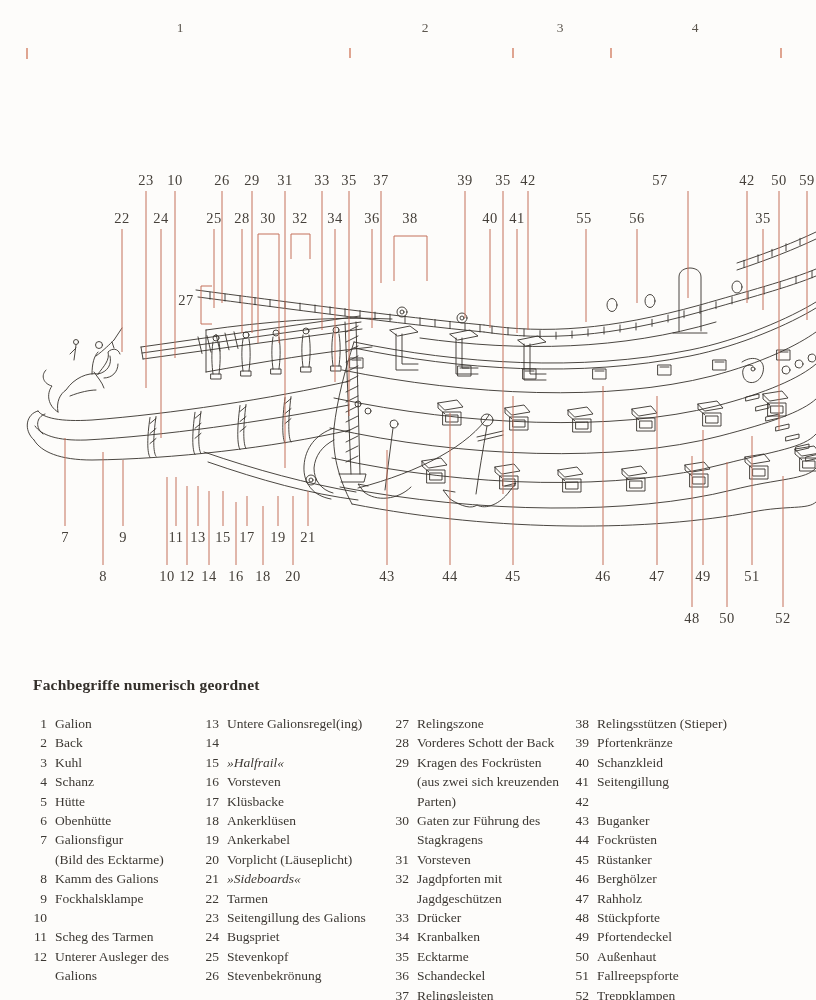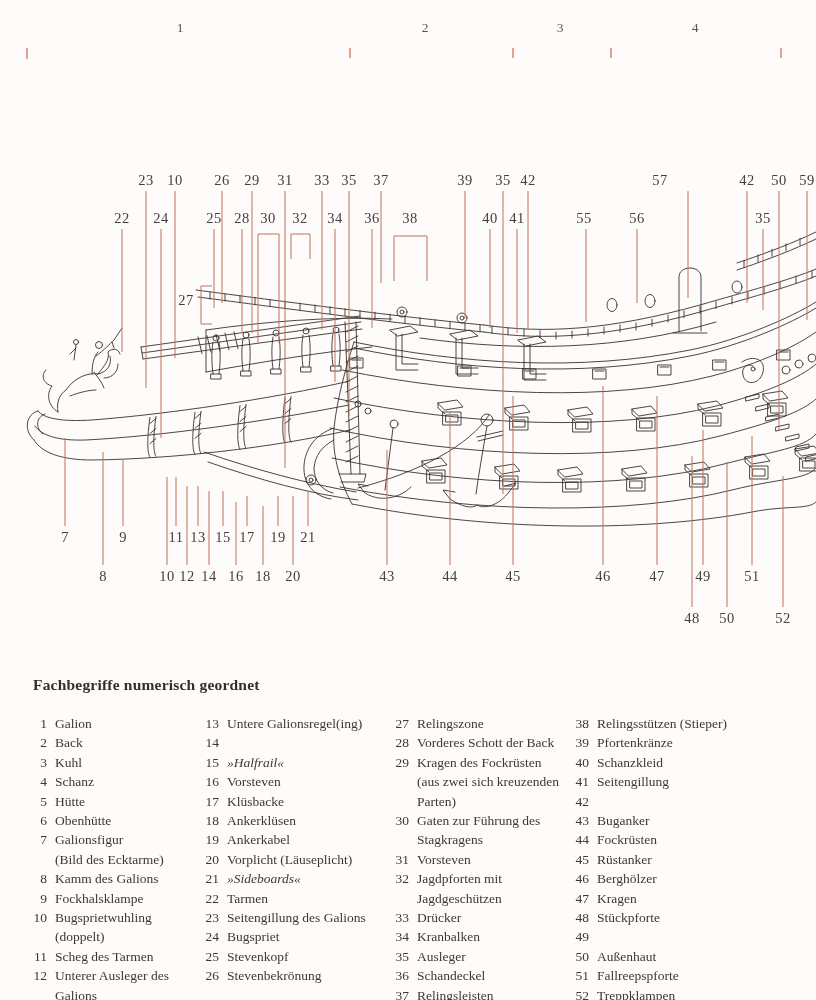--- a/index.html
+++ b/index.html
@@ -433,24 +433,20 @@
         </span>
       </div>
       <div class="item">
         <span class="num">9</span>
         <span class="txt">
           <div>Fockhalsklampe</div>
         </span>
       </div>
       <div class="item">
         <span class="num">10</span>
-        <span class="txt">
-          <div>Bugsprietwuhling</div>
-          <div>(doppelt)</div>
-        </span>
       </div>
       <div class="item">
         <span class="num">11</span>
         <span class="txt">
           <div>Scheg des Tarmen</div>
         </span>
       </div>
       <div class="item">
         <span class="num">12</span>
         <span class="txt">
@@ -590,21 +586,21 @@
       </div>
       <div class="item">
         <span class="num">34</span>
         <span class="txt">
           <div>Kranbalken</div>
         </span>
       </div>
       <div class="item">
         <span class="num">35</span>
         <span class="txt">
-          <div>Ausleger</div>
+          <div>Ecktarme</div>
         </span>
       </div>
       <div class="item">
         <span class="num">36</span>
         <span class="txt">
           <div>Schandeckel</div>
         </span>
       </div>
       <div class="item">
         <span class="num">37</span>
@@ -661,31 +657,34 @@
       </div>
       <div class="item">
         <span class="num">46</span>
         <span class="txt">
           <div>Berghölzer</div>
         </span>
       </div>
       <div class="item">
         <span class="num">47</span>
         <span class="txt">
-          <div>Kragen</div>
+          <div>Rahholz</div>
         </span>
       </div>
       <div class="item">
         <span class="num">48</span>
         <span class="txt">
           <div>Stückpforte</div>
         </span>
       </div>
       <div class="item">
         <span class="num">49</span>
+        <span class="txt">
+          <div>Pfortendeckel</div>
+        </span>
       </div>
       <div class="item">
         <span class="num">50</span>
         <span class="txt">
           <div>Außenhaut</div>
         </span>
       </div>
       <div class="item">
         <span class="num">51</span>
         <span class="txt">

